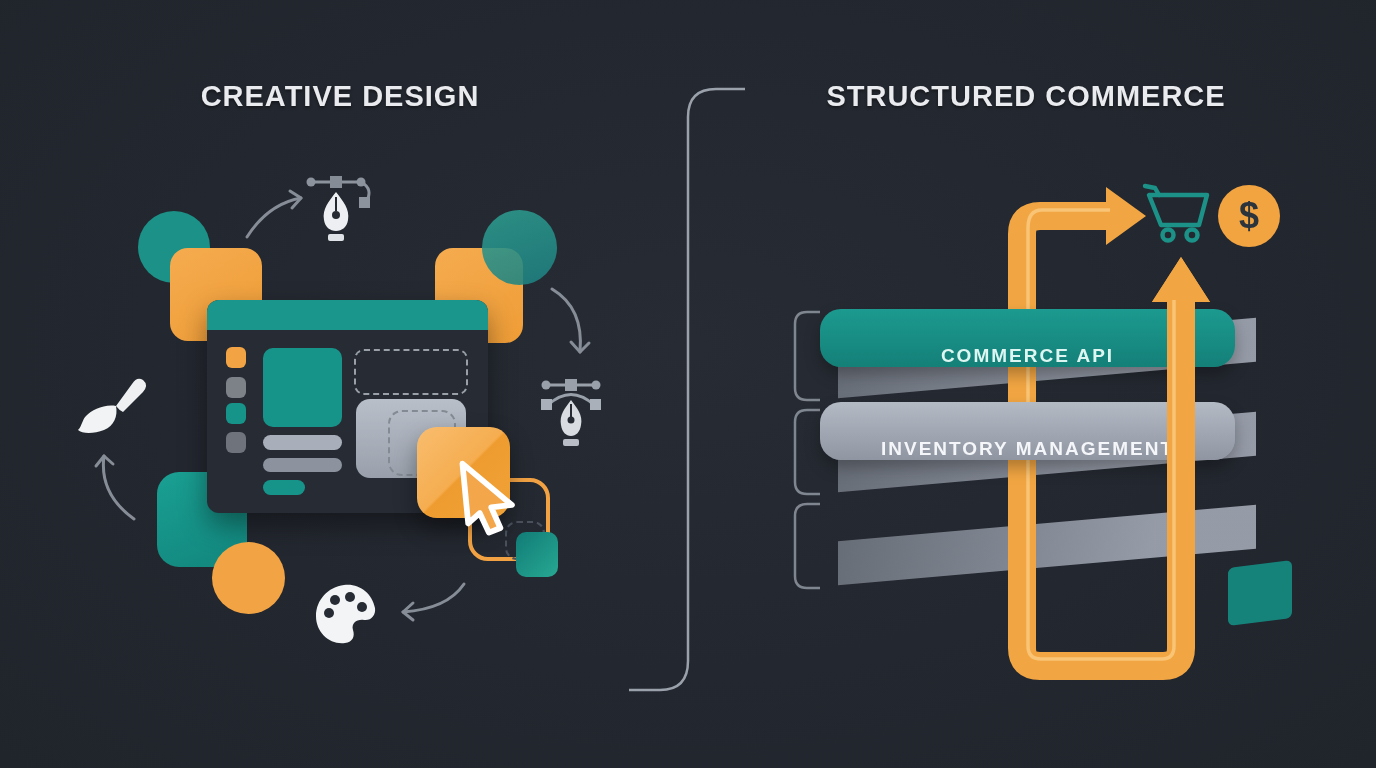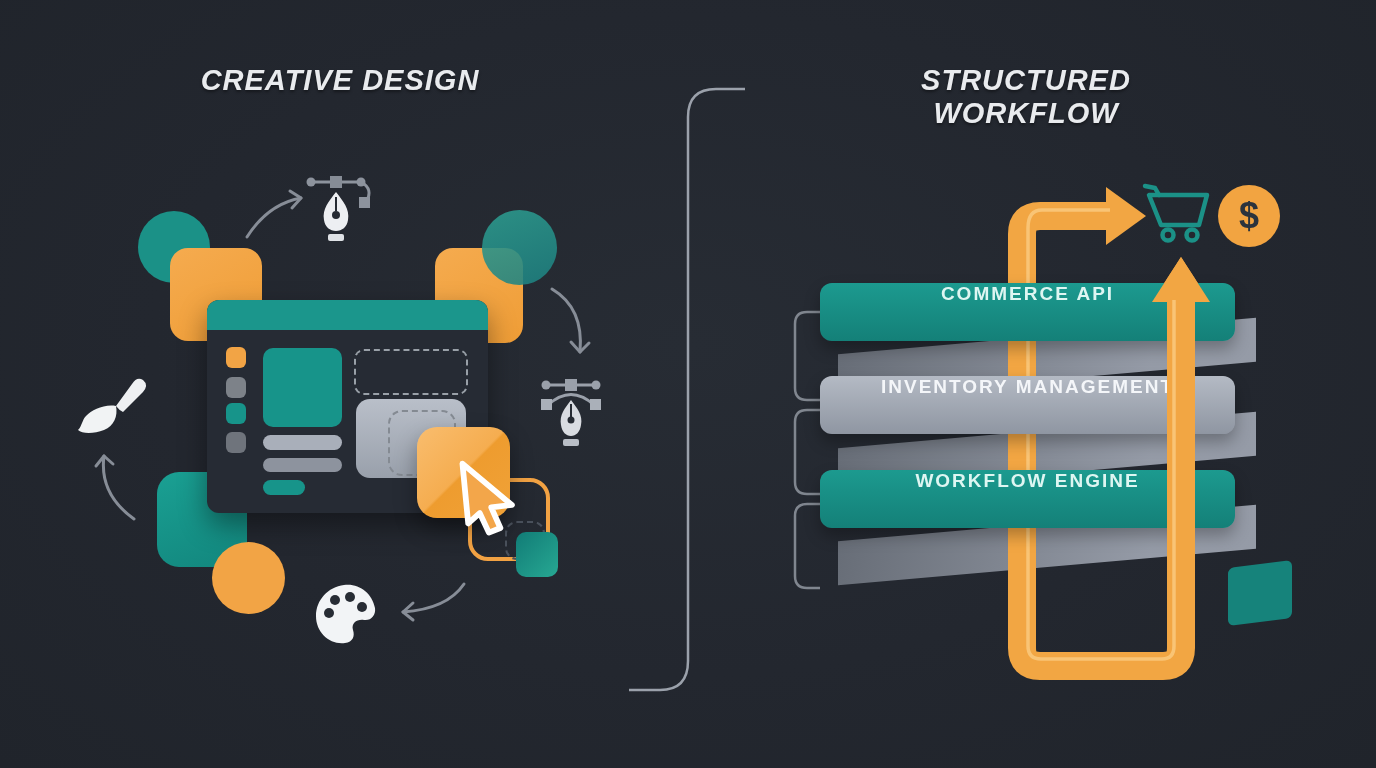--- a/index.html
+++ b/index.html
@@ -4,22 +4,22 @@
 <style>
   html,body{margin:0;padding:0;background:#1b1f26;}
   .stage{
     position:relative;width:1376px;height:768px;overflow:hidden;
     background:radial-gradient(ellipse at 50% 45%, #272c34 0%, #23272f 55%, #20242b 100%);
     font-family:"Liberation Sans","DejaVu Sans",sans-serif;
   }
   .abs{position:absolute;}
   
   .panel-title{
-    position:absolute;top:64px;font-size:29px;font-weight:700;color:#e9ebee;
-    letter-spacing:1px;text-align:center;text-shadow:0 2px 3px rgba(0,0,0,.4);font-style:italic;
+    position:absolute;top:80px;font-size:29px;font-weight:700;color:#e9ebee;
+    letter-spacing:1px;text-align:center;text-shadow:0 2px 3px rgba(0,0,0,.4);
   }
   .title-left{left:170px;width:340px;}
   .title-right{left:826px;width:400px;}
   
   .tl-circle{left:138px;top:211px;width:72px;height:72px;border-radius:50%;background:#1b9187;z-index:2;}
   .tl-square{left:170px;top:248px;width:92px;height:93px;border-radius:18px;background:linear-gradient(150deg,#f5ab4f,#ef9d36);z-index:3;}
   .tr-square{left:435px;top:248px;width:88px;height:95px;border-radius:18px;background:linear-gradient(150deg,#f5ab4f,#ef9d36);z-index:2;}
   .tr-circle{left:482px;top:210px;width:75px;height:75px;border-radius:50%;
     background:linear-gradient(160deg,#2d9d90,#1d8080);opacity:.88;z-index:3;}
   .bl-square{left:157px;top:472px;width:90px;height:95px;border-radius:22px;background:linear-gradient(160deg,#1aa093,#12867d);z-index:2;}
@@ -49,40 +49,40 @@
     box-shadow:0 10px 22px rgba(0,0,0,.35);}
   .teal-small{left:516px;top:532px;width:42px;height:45px;border-radius:10px;background:linear-gradient(135deg,#117c76,#27a893);z-index:5;}
   
   .fold{position:absolute;left:838px;width:418px;height:44px;z-index:2;opacity:.95;
     background:linear-gradient(100deg,#6b717b 0%,#9ba1ad 75%);}
   .fold1{top:336px;transform:skewY(-5deg);}
   .fold2{top:430px;transform:skewY(-5deg);}
   .fold3{top:523px;transform:skewY(-5deg);}
   .teal-stub{position:absolute;left:1228px;top:564px;width:64px;height:58px;background:#16837b;
     transform:skewY(-7deg);border-radius:6px;z-index:2;}
-  .bar{position:absolute;left:820px;width:415px;height:58px;border-radius:12px;z-index:4;
-    display:flex;align-items:flex-start;justify-content:center;
+  .bar{position:absolute;left:820px;width:415px;height:58px;border-radius:21px;z-index:4;
+    display:flex;align-items:flex-end;justify-content:center;
     font-size:19px;font-weight:600;letter-spacing:2px;color:#def6f2;
-    box-shadow:0 8px 16px rgba(0,0,0,.28);}
+    box-shadow:0 8px 16px rgba(0,0,0,.28);margin-top:26px;}
   .bar-teal{background:linear-gradient(180deg,#1c9a8f,#148078);}
   .bar-gray{background:linear-gradient(180deg,#b4bac4,#8f96a2);color:#f4f6f9;}
   .bar1{top:283px;} .bar2{top:376px;} .bar3{top:470px;} .bar4{top:563px;}
   .coin{position:absolute;left:1218px;top:185px;width:62px;height:62px;border-radius:50%;
     background:#f2a441;z-index:6;display:flex;align-items:center;justify-content:center;
     font-size:36px;font-weight:700;color:#2b333d;}
   svg{position:absolute;left:0;top:0;}
   .z1{z-index:1;} .z3{z-index:3;} .z5{z-index:5;} .z6{z-index:6;} .z7{z-index:7;}
 </style>
 </head>
 <body>
 
 <div class="stage">
 
   <div class="panel-title title-left">CREATIVE DESIGN</div>
-  <div class="panel-title title-right">STRUCTURED WORKFLOW</div>
+  <div class="panel-title title-right">STRUCTURED COMMERCE</div>
 
   <svg class="z1" width="1376" height="768" viewBox="0 0 1376 768">
     <path d="M745 89 L716 89 Q688 89 688 117 L688 661 Q688 690 660 690 L629 690" fill="none" stroke="#9ba1ab" stroke-width="2.5"></path>
     <g fill="none" stroke="#80868f" stroke-width="2.5">
       <path d="M820 312 L807 312 Q795 312 795 324 L795 388 Q795 400 807 400 L820 400"></path>
       <path d="M820 410 L807 410 Q795 410 795 422 L795 482 Q795 494 807 494 L820 494"></path>
       <path d="M820 504 L807 504 Q795 504 795 516 L795 576 Q795 588 807 588 L820 588"></path>
     </g>
   </svg>
 
@@ -124,23 +124,20 @@
     <polygon points="1152,302 1210,302 1181,257" fill="#f2a643"></polygon>
     <path d="M1110 210 L1042 210 Q1028 210 1028 228 L1028 646 Q1028 659 1041 659 L1162 659 Q1174 659 1174 646 L1174 300" fill="none" stroke="#fac97e" stroke-width="3.5" opacity=".85"></path>
   </svg>
 
   <div class="bar bar-teal bar1">
     <span>COMMERCE API</span>
   </div>
   <div class="bar bar-gray bar2">
     <span>INVENTORY MANAGEMENT</span>
   </div>
-  <div class="bar bar-teal bar3">
-    <span>WORKFLOW ENGINE</span>
-  </div>
 
   <svg class="z5" width="1376" height="768" viewBox="0 0 1376 768">
     <path d="M1181 640 L1181 300" fill="none" stroke="#f2a643" stroke-width="28"></path>
     <polygon points="1152,302 1210,302 1181,257" fill="#f2a643"></polygon>
     <path d="M1174 640 L1174 300" fill="none" stroke="#fac97e" stroke-width="3.5" opacity=".85"></path>
   </svg>
 
   <svg class="z6" style="left:1142px;top:180px;" width="72" height="64" viewBox="0 0 72 64">
     <g fill="none" stroke="#1b9187" stroke-width="4.5" stroke-linejoin="round" stroke-linecap="round">
       <path d="M3 6 L13 8 L17 15"></path>

